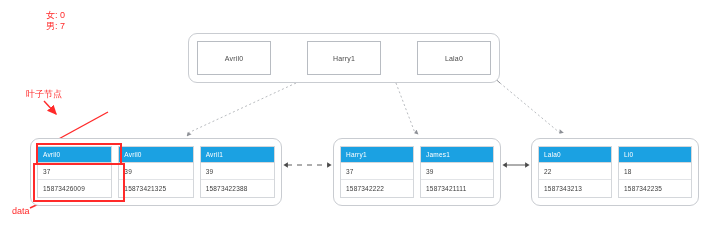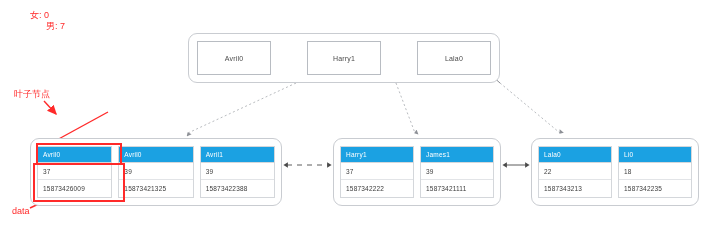--- a/index.html
+++ b/index.html
@@ -108,23 +108,23 @@
   .leaf-cell .cell-row:last-child { border-bottom: none; }
 
   
   .annot-text {
     position: absolute;
     color: #ff2a2a;
     font-size: 9px;
     white-space: nowrap;
     line-height: 11px;
   }
-  #legend-female { left: 30px; top: 10px; }
+  #legend-female { left: 46px; top: 10px; }
   #legend-male   { left: 46px; top: 21px; }
-  #label-leaf    { left: 14px; top: 89px; }
+  #label-leaf    { left: 26px; top: 89px; }
   #label-data    { left: 12px; top: 206px; }
 
   .annot-box {
     position: absolute;
     box-sizing: border-box;
     border: 2px solid #ff2a2a;
     background: transparent;
   }
   #annot-box-header { left: 36px; top: 143px; width: 86px; height: 22px; }
   #annot-box-data   { left: 33px; top: 163px; width: 92px; height: 39px; }

